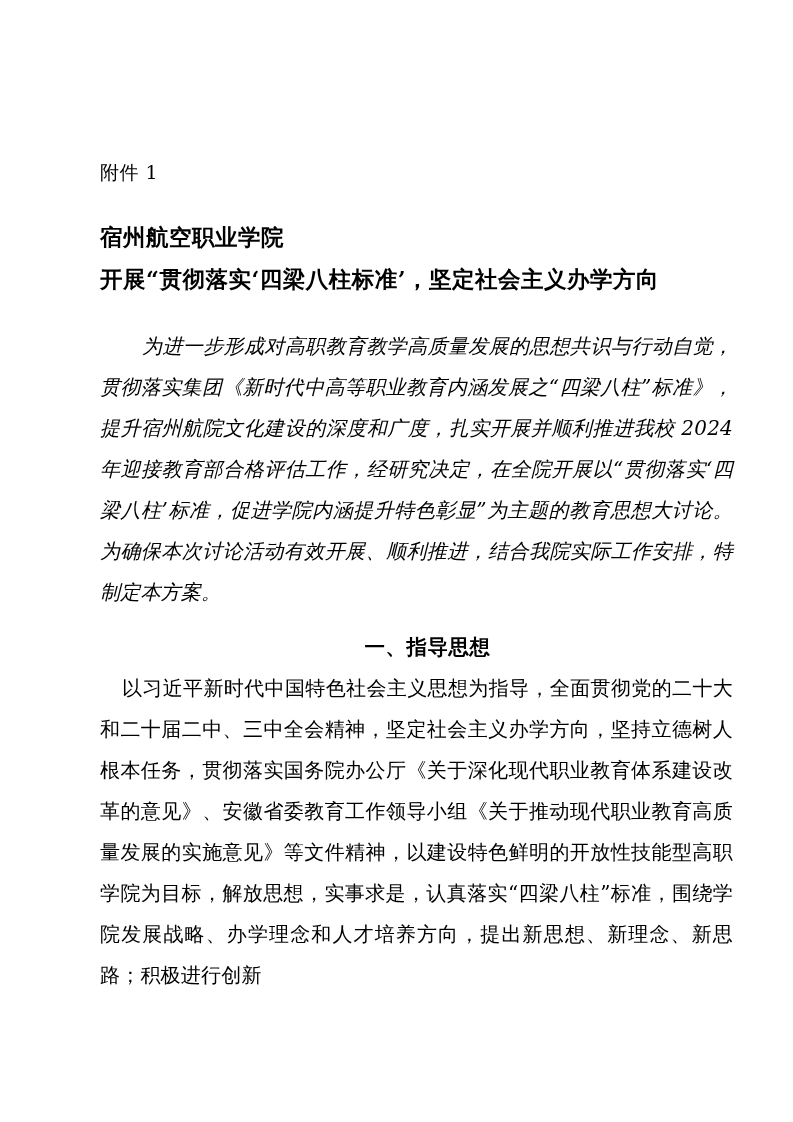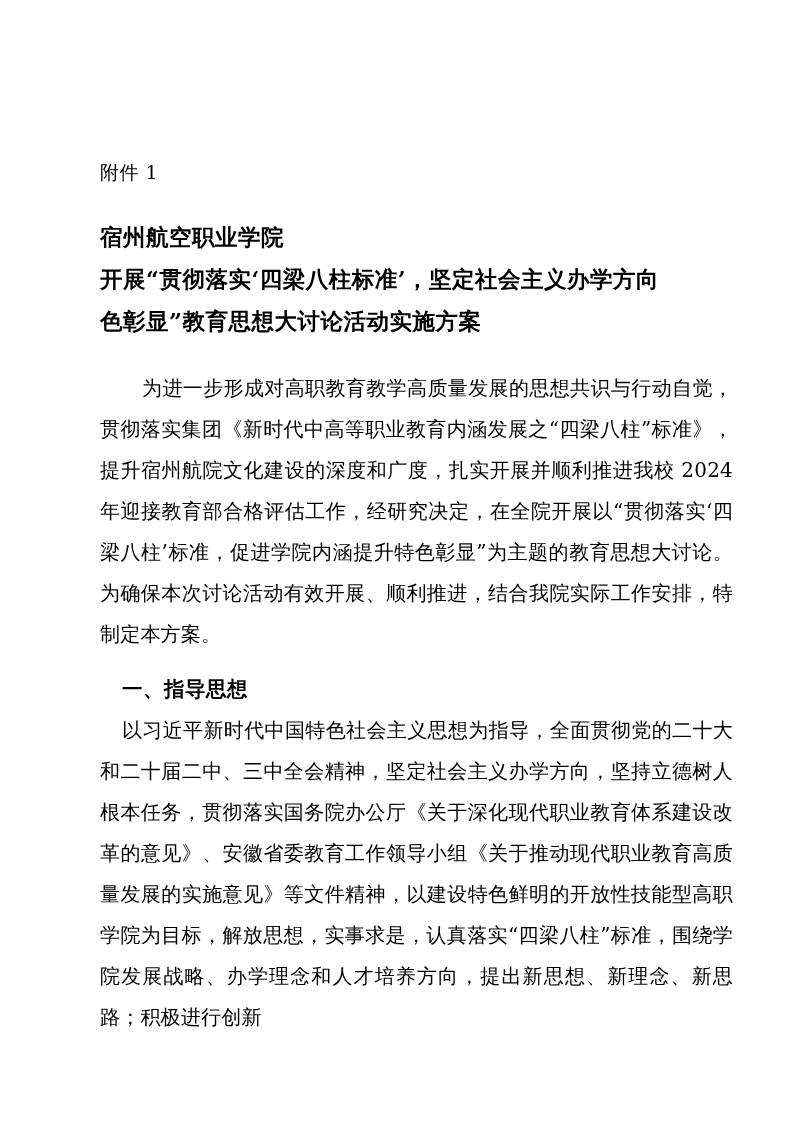--- a/index.html
+++ b/index.html
@@ -44,45 +44,46 @@
   .body-para {
     font-size: 20px;
     line-height: 41px;
     text-align: justify;
     text-justify: inter-ideograph;
     margin: 26px 0 0 0;
     letter-spacing: 0.2px;
   }
   .body-para.first {
     text-indent: 42px;
+    font-style: italic;
   }
   .section-heading {
     font-size: 20.5px;
     font-weight: bold;
     line-height: 41px;
     margin: 14px 0 0 0;
     text-indent: 22px;
     letter-spacing: 0.5px;
+    text-align: center;
   }
   .body-para.tight {
     margin-top: 0;
     text-indent: 22px;
   }
 </style>
 </head>
 <body>
 
 <div class="page">
 
   <div class="attachment-label">附件 1</div>
 
   <div class="doc-title">
     <span class="line1">宿州航空职业学院</span>
     <span class="line2">开展“贯彻落实‘四梁八柱标准’，坚定社会主义办学方向</span>
-    <span class="line3">色彰显”教育思想大讨论活动实施方案</span>
   </div>
 
   <p class="body-para first">为进一步形成对高职教育教学高质量发展的思想共识与行动自觉，贯彻落实集团《新时代中高等职业教育内涵发展之“四梁八柱”标准》，提升宿州航院文化建设的深度和广度，扎实开展并顺利推进我校 2024 年迎接教育部合格评估工作，经研究决定，在全院开展以“贯彻落实‘四梁八柱’标准，促进学院内涵提升特色彰显”为主题的教育思想大讨论。为确保本次讨论活动有效开展、顺利推进，结合我院实际工作安排，特制定本方案。</p>
 
   <div class="section-heading">一、指导思想</div>
 
   <p class="body-para tight">以习近平新时代中国特色社会主义思想为指导，全面贯彻党的二十大和二十届二中、三中全会精神，坚定社会主义办学方向，坚持立德树人根本任务，贯彻落实国务院办公厅《关于深化现代职业教育体系建设改革的意见》、安徽省委教育工作领导小组《关于推动现代职业教育高质量发展的实施意见》等文件精神，以建设特色鲜明的开放性技能型高职学院为目标，解放思想，实事求是，认真落实“四梁八柱”标准，围绕学院发展战略、办学理念和人才培养方向，提出新思想、新理念、新思路；积极进行创新</p>
 
 </div>
 

